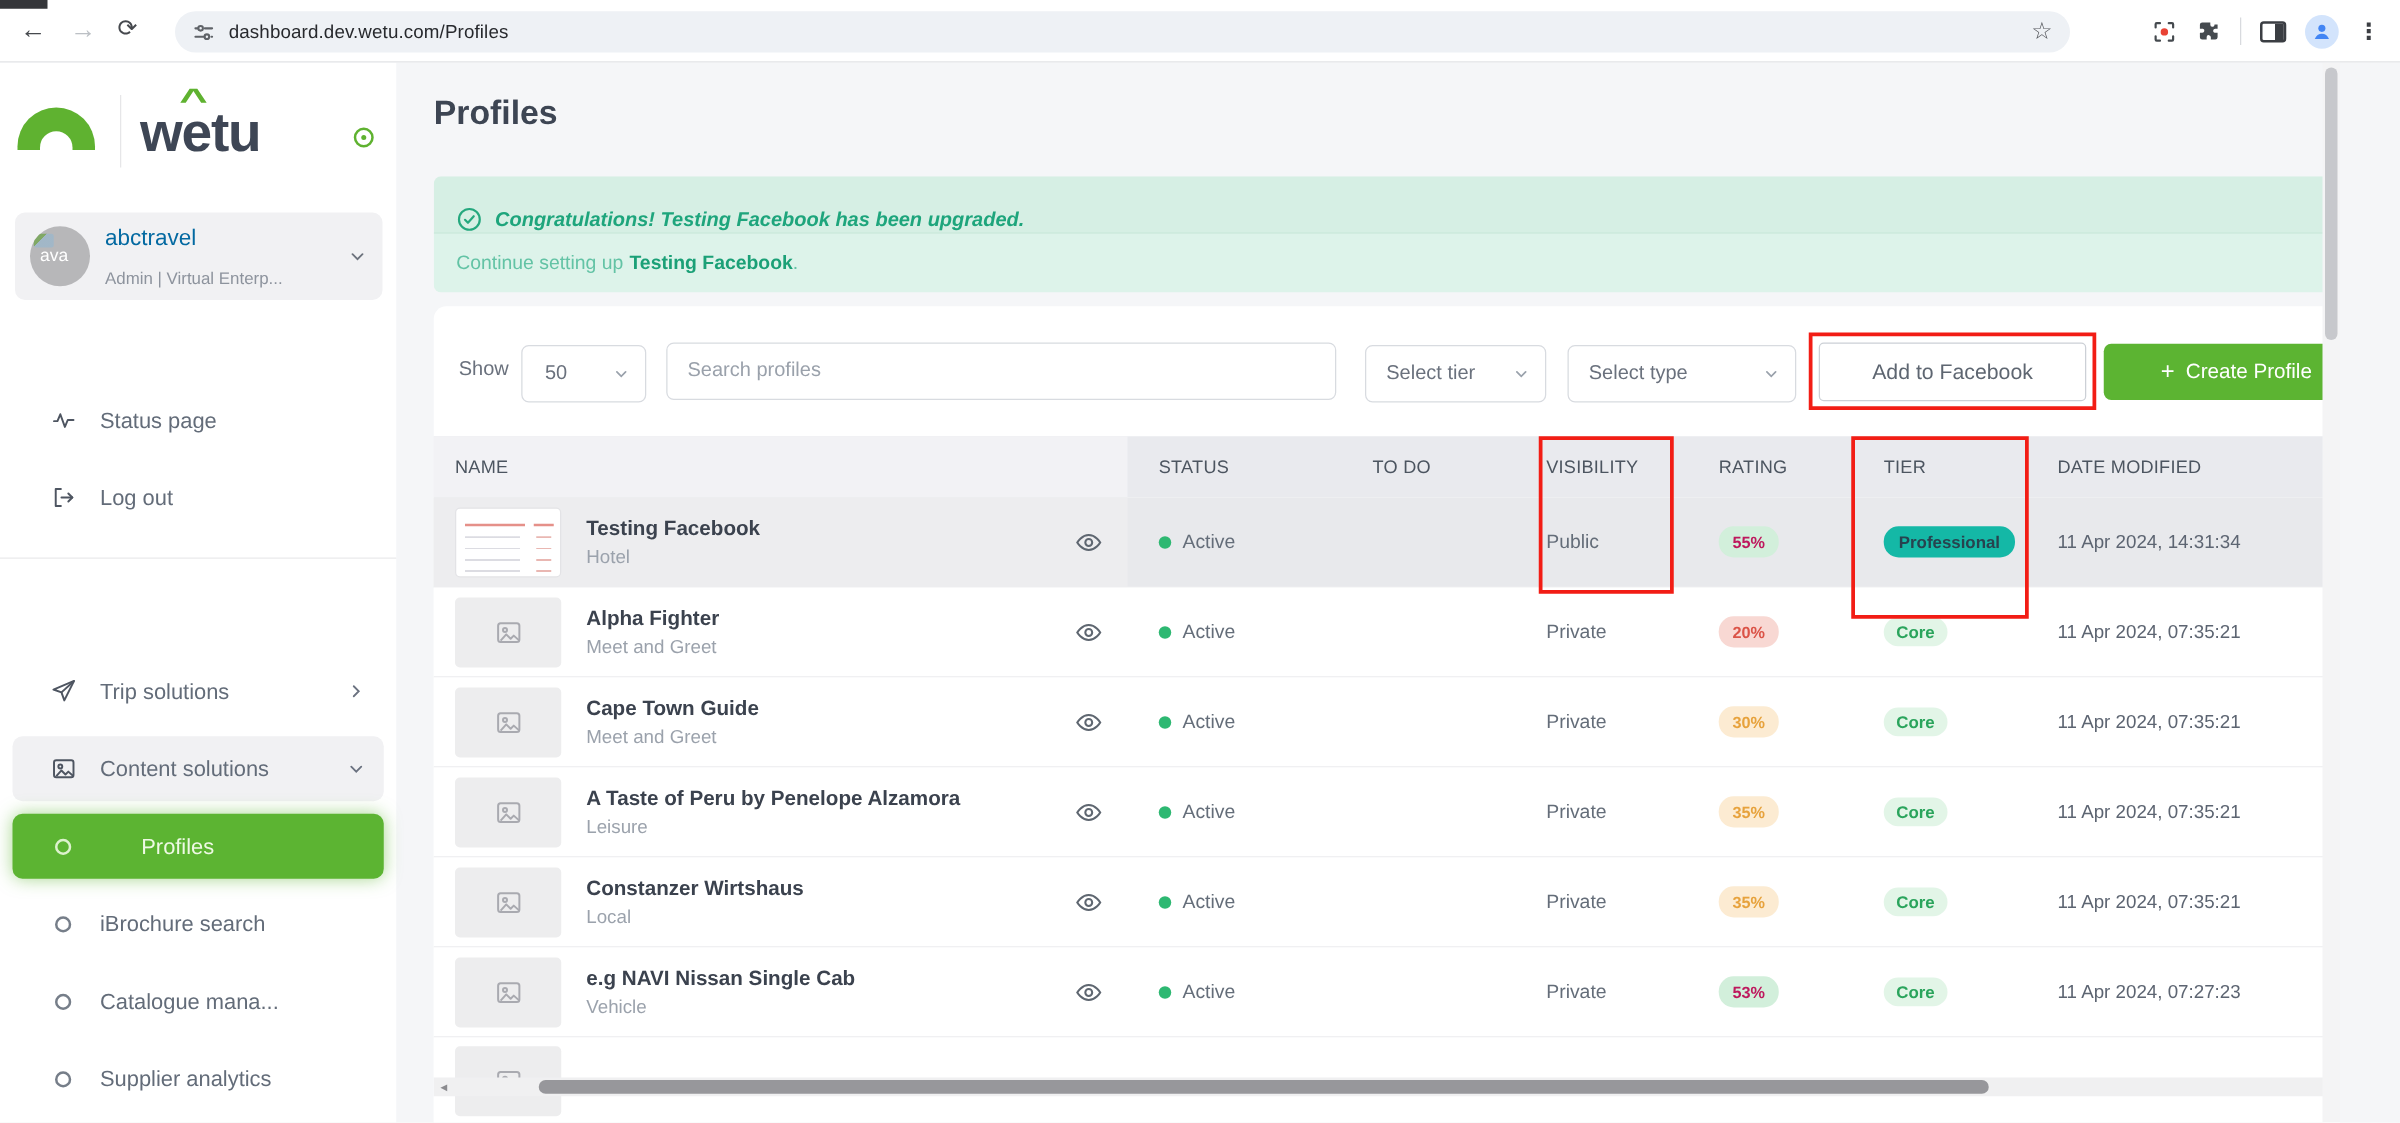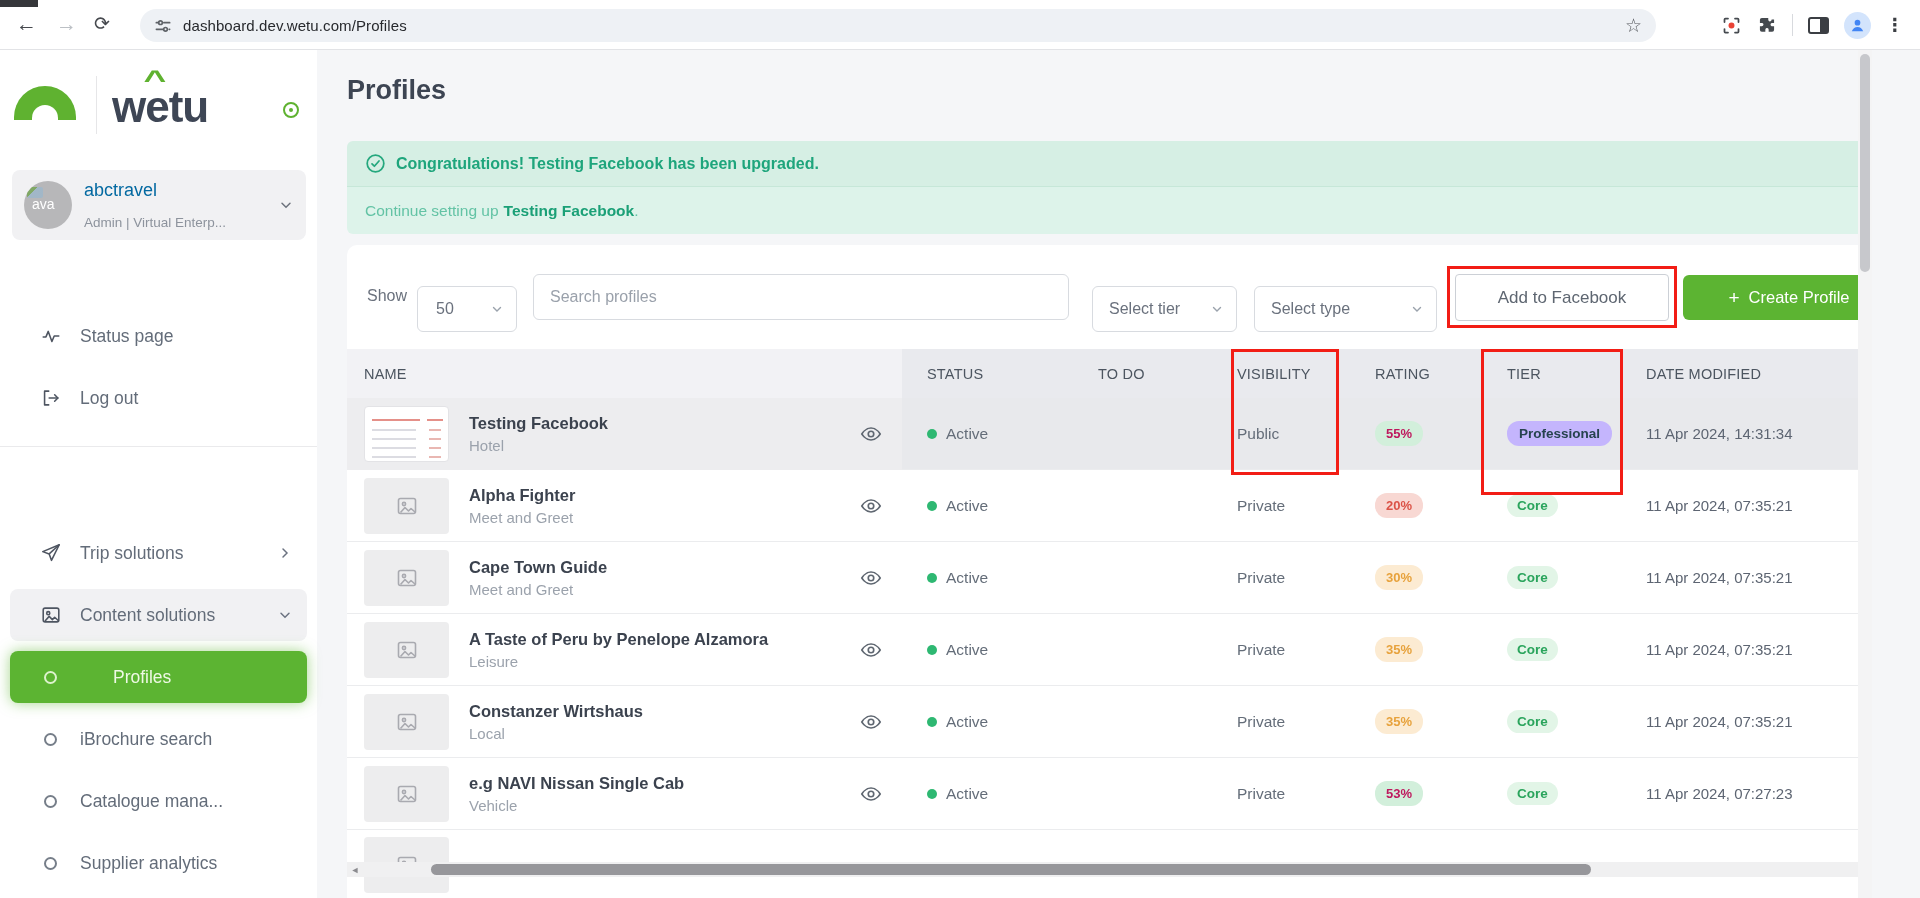--- a/index.html
+++ b/index.html
@@ -64,31 +64,31 @@
   .pill-bg { position:absolute; left:10px; width:297px; height:52px; background:#f1f1f3; border-radius:8px; top:5px; }
   .bullet { position:absolute; left:44px; width:13px; height:13px; border:2px solid #767e89; border-radius:50%; }
   .active-item { position:absolute; left:10px; width:297px; height:52px; background:#5cb432; border-radius:8px;
     box-shadow:0 0 14px rgba(92,180,50,.55); display:flex; align-items:center; cursor:pointer; }
   .active-item .bullet2 { margin-left:34px; width:13px; height:13px; border:2px solid #ddf2cd; border-radius:50%; }
   .active-item .lbl { margin-left:23px; font-size:17.5px; color:#eef9e4; font-weight:500; }
 
   
   .page-title { position:absolute; left:30px; top:25px; font-size:27px; font-weight:700; color:#3d4553; }
   .banner { position:absolute; left:30px; top:91px; width:1556px; border-radius:6px; overflow:hidden; }
-  .banner-top { height:46px; background:#d6efe4; display:flex; align-items:center; padding:0 18px; border-bottom:1px solid #c6e7d8; }
+  .banner-top { height:46px; background:#d6efe4; display:flex; align-items:flex-end; padding:0 18px; border-bottom:1px solid #c6e7d8;font-style:italic; }
   .banner-top .msg { margin-left:10px; font-size:16px; font-weight:700; color:#1ea57c; }
   .banner-close { margin-left:auto; font-size:18px; color:#25a87e; cursor:pointer; }
   .banner-bottom { height:47px; background:#ddf3ea; display:flex; align-items:center; padding:0 18px; font-size:15.5px; color:#63c3a5; }
   .banner-bottom b { color:#1ba077; font-weight:700; margin-left:5px; cursor:pointer; }
 
   .card { position:absolute; left:30px; top:195px; width:1558px; height:660px; background:#fff; border-radius:10px 10px 0 0; }
 
   .toolbar { position:relative; height:104px; }
   .tb-show-label { position:absolute; left:20px; top:42px; font-size:16px; color:#6a717d; }
-  .tb-select { position:absolute; top:41px; height:46px; border:1px solid #d8dbe0; border-radius:6px; background:#fff;
+  .tb-select { position:absolute; top:31px; height:46px; border:1px solid #d8dbe0; border-radius:6px; background:#fff;
     display:flex; align-items:center; font-size:16px; color:#6a717d; cursor:pointer; }
   .tb-pagesize { left:70px; width:100px; padding-left:18px; }
   .tb-search { position:absolute; left:186px; top:29px; width:536px; height:46px; border:1px solid #d8dbe0; border-radius:6px;
     padding:0 16px; font-size:16px; color:#3e4654; outline:none; font-family:inherit; }
   .tb-search::placeholder { color:#9aa1ab; }
   .tb-tier { left:745px; width:145px; padding-left:16px; }
   .tb-type { left:907px; width:183px; padding-left:16px; }
   .tb-select .chev { margin-left:auto; margin-right:12px; width:14px; height:14px; }
   .btn-fb { position:absolute; left:1108px; top:29px; width:214px; height:47px; background:#fff; border:1px solid #ccd0d6;
     border-radius:4px; font-size:17px; color:#5e6671; display:flex; align-items:center; justify-content:center; cursor:pointer; }
@@ -128,21 +128,21 @@
   .p-name { font-size:16.5px; font-weight:700; color:#3b424e; white-space:nowrap; }
   .p-type { font-size:15px; color:#9ba2ac; margin-top:4px; }
   .eye { position:absolute; right:20px; width:22px; height:22px; cursor:pointer; }
   .status-cell { display:flex; align-items:center; gap:9px; }
   .dot { width:10px; height:10px; border-radius:50%; background:#2eb872; }
   .pill { display:inline-block; padding:5px 11px; border-radius:12px; font-size:13px; font-weight:700; }
   .pill.green { background:#d2efdb; color:#be185d; }
   .pill.red { background:#f8d8d3; color:#db5347; }
   .pill.orange { background:#fcebd2; color:#e7a23c; }
   .tier-pill { display:inline-block; padding:5px 12px; border-radius:12px; font-size:13.5px; font-weight:700; }
-  .tier-pill.professional { background:#c4b5fd; color:#27434f; }
+  .tier-pill.professional { background:#14b8a6; color:#27434f; }
   .tier-pill.core { background:#e2f5e7; color:#2aa45c; padding:4px 10px; }
   .date-cell { font-size:15px; color:#5d6572; }
   .x-cell { font-size:15px; color:#5d6572; }
 
   .trow-partial { position:absolute; left:0; width:1558px; height:70px; background:#fff; display:flex; align-items:center; }
 
   
   .anno { position:absolute; border:3px solid #f21d15; pointer-events:none; z-index:30; }
   .anno-fb { left:1100px; top:21px; width:230px; height:62px; }
   .anno-vis { left:884px; top:104px; width:108px; height:126px; }

